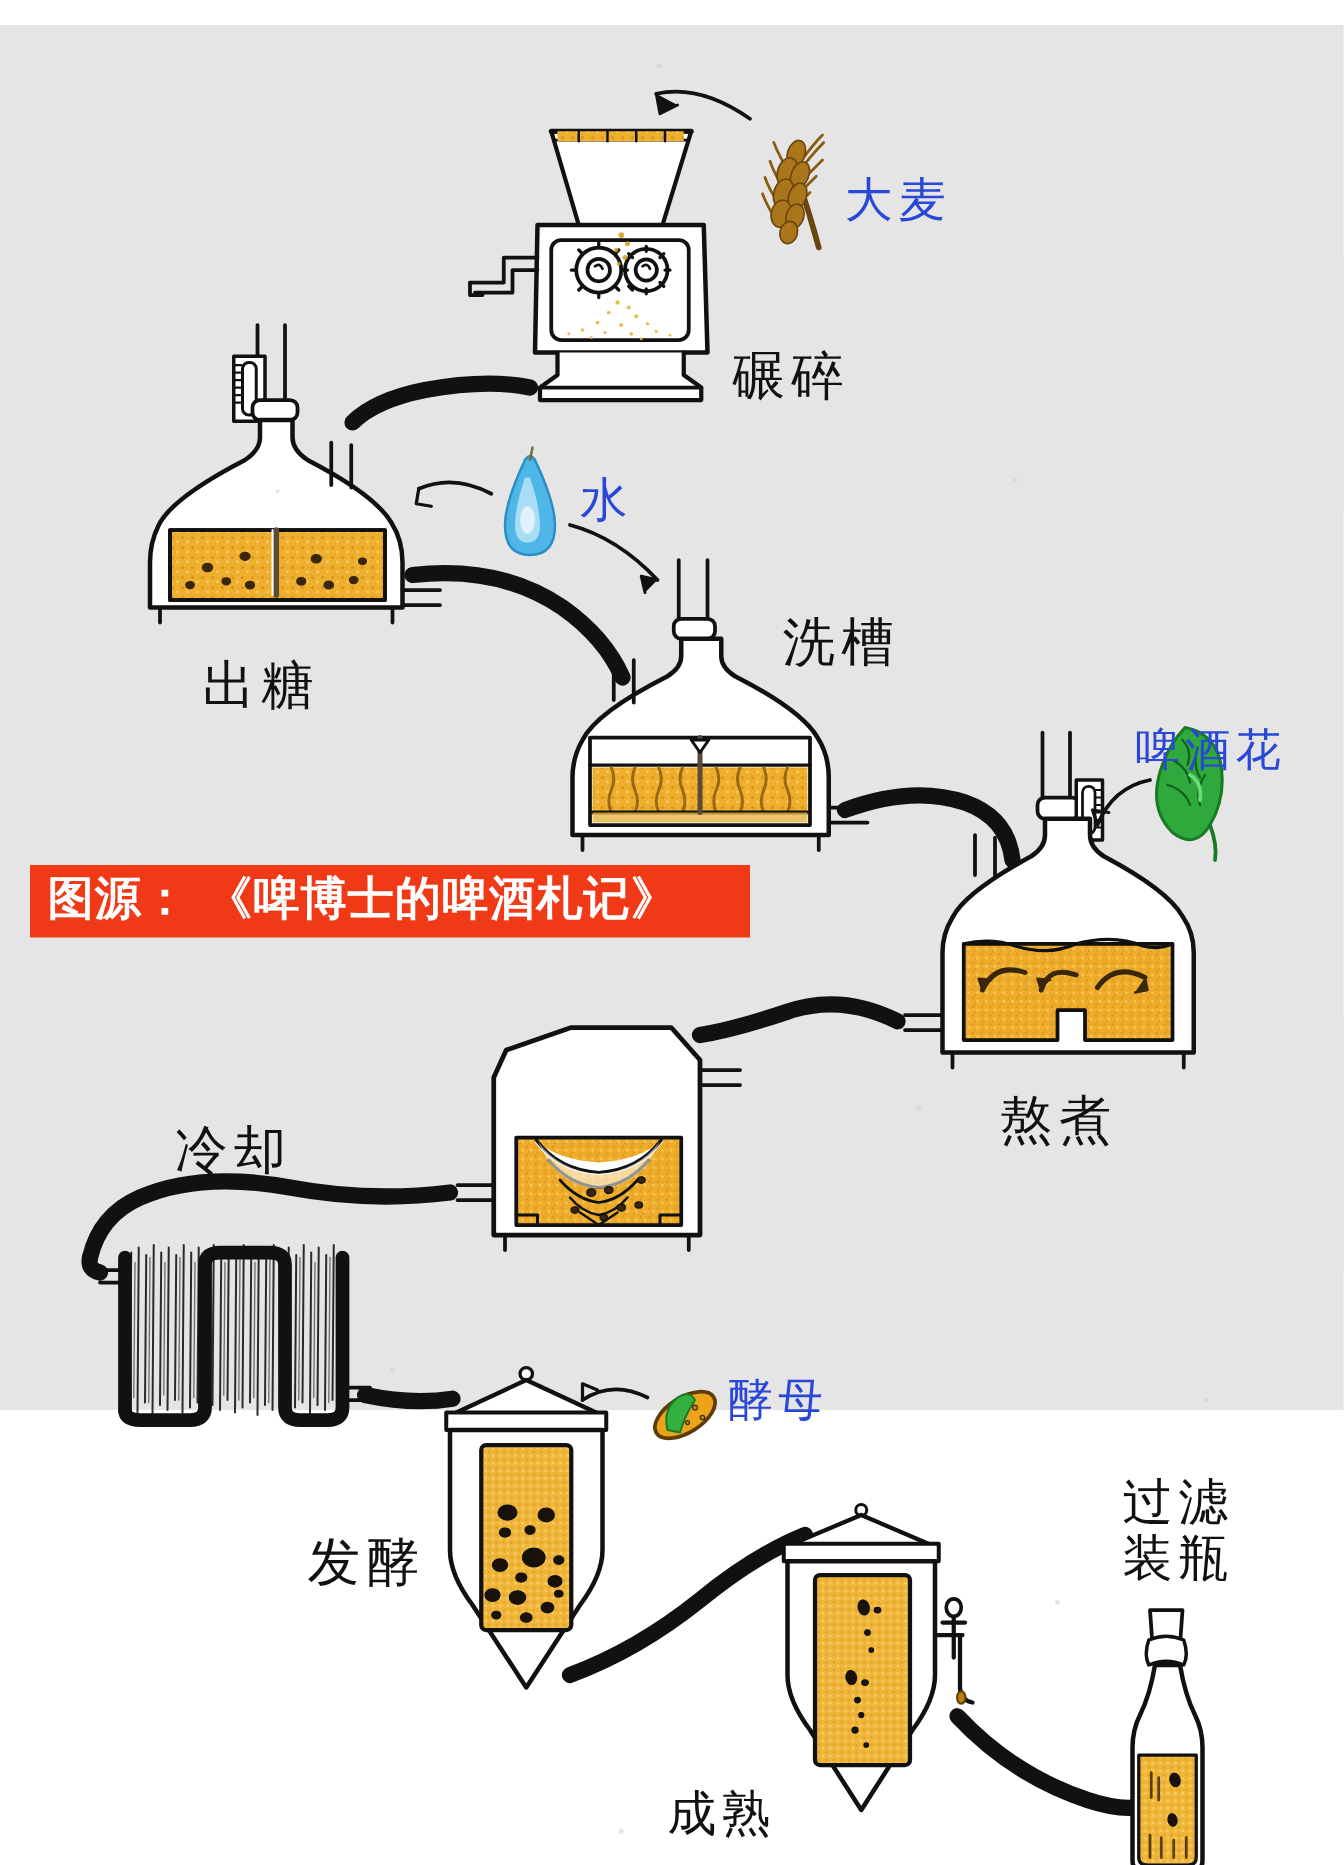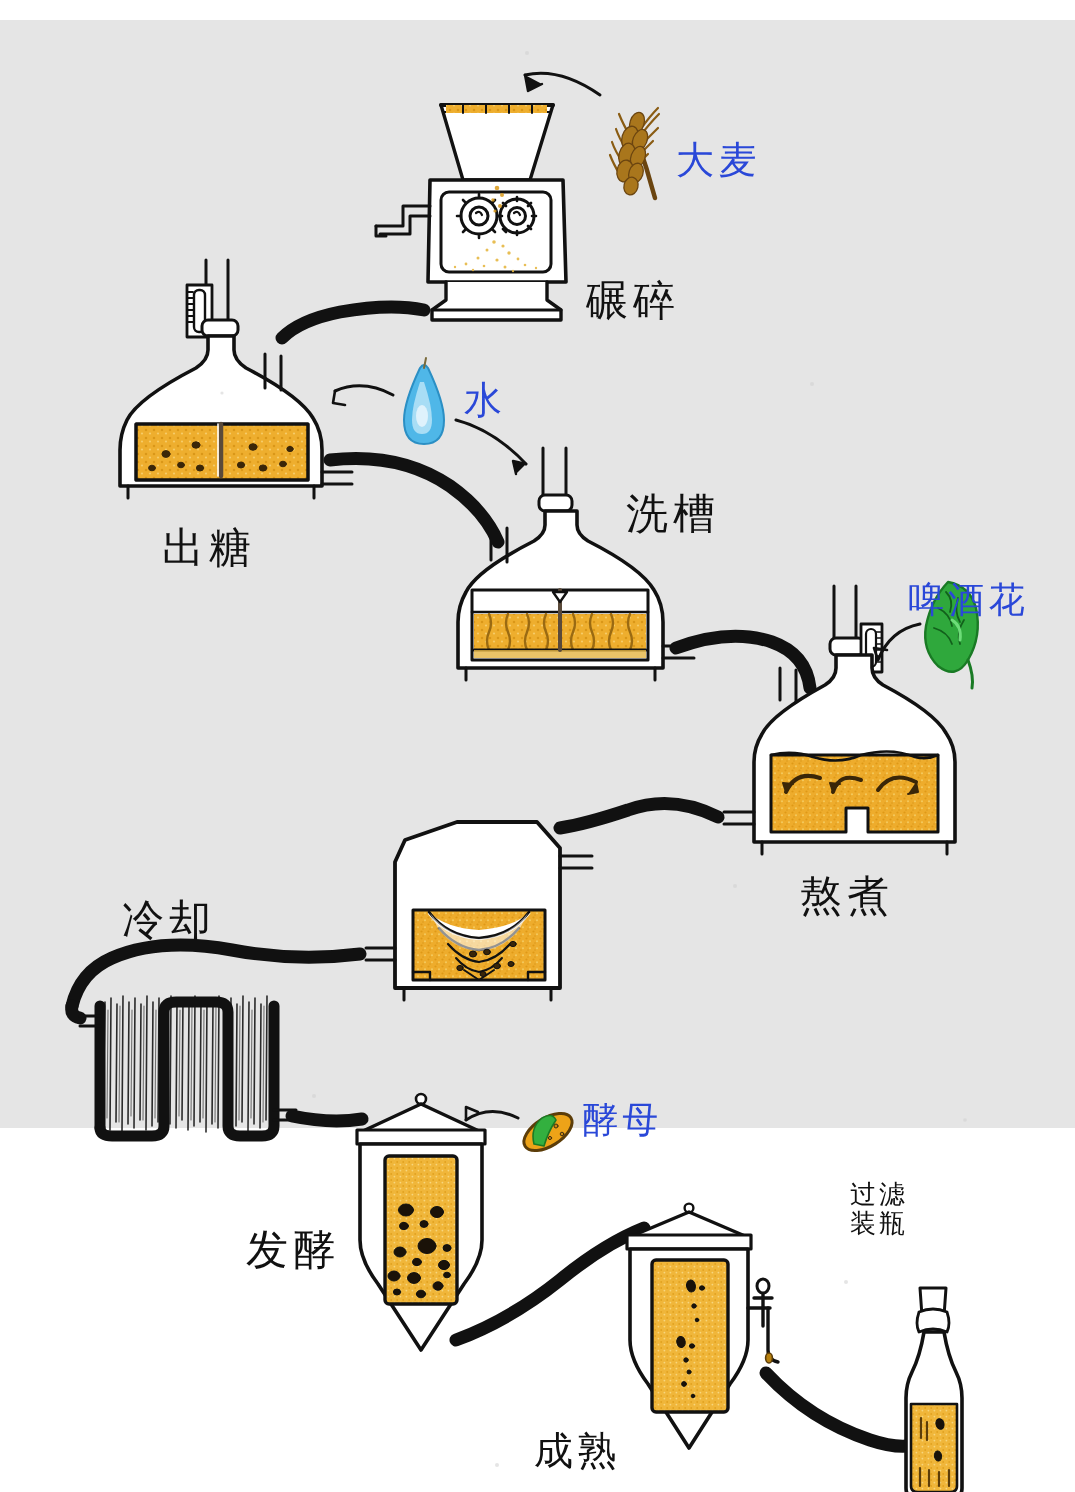--- a/index.html
+++ b/index.html
@@ -508,29 +508,32 @@
 <div class="lbl lbl-cn" style="left:586px;top:253px;font-size:42px;">碾碎</div>
 
 <div class="lbl lbl-cn lbl-blue" style="left:464px;top:355px;font-size:38px;">水</div>
 
 <div class="lbl lbl-cn" style="left:626px;top:466px;font-size:42px;">洗槽</div>
 
 <div class="lbl lbl-cn" style="left:162px;top:500px;font-size:42px;text-align:center;">出糖</div>
 
 <div class="lbl lbl-cn lbl-blue" style="left:908px;top:556px;font-size:36px;">啤酒花</div>
 
+<div class="banner" style="left:24px;top:672px;width:576px;height:58px;font-size:37px;">
+  <span>图源： 《啤博士的啤酒札记》</span>
+</div>
 
 
 <div class="lbl lbl-cn" style="left:800px;top:848px;font-size:42px;">熬煮</div>
 
-<div class="lbl lbl-cn" style="left:122px;top:872px;font-size:42px;text-align:right;">冷却</div>
+<div class="lbl lbl-cn" style="left:140px;top:872px;font-size:42px;text-align:right;">冷却</div>
 
 <div class="lbl lbl-cn lbl-blue" style="left:582px;top:1076px;font-size:36px;">酵母</div>
 
-<div class="lbl lbl-cn two-line" style="left:850px;top:1160px;font-size:26px;">
+<div class="lbl lbl-cn two-line" style="left:898px;top:1160px;font-size:40px;">
   <div>过滤</div>
   <div>装瓶</div>
 </div>
 
 <div class="lbl lbl-cn" style="left:246px;top:1202px;font-size:42px;">发酵</div>
 
 <div class="lbl lbl-cn" style="left:534px;top:1404px;font-size:39px;">成熟</div>
 
 </div>
 

